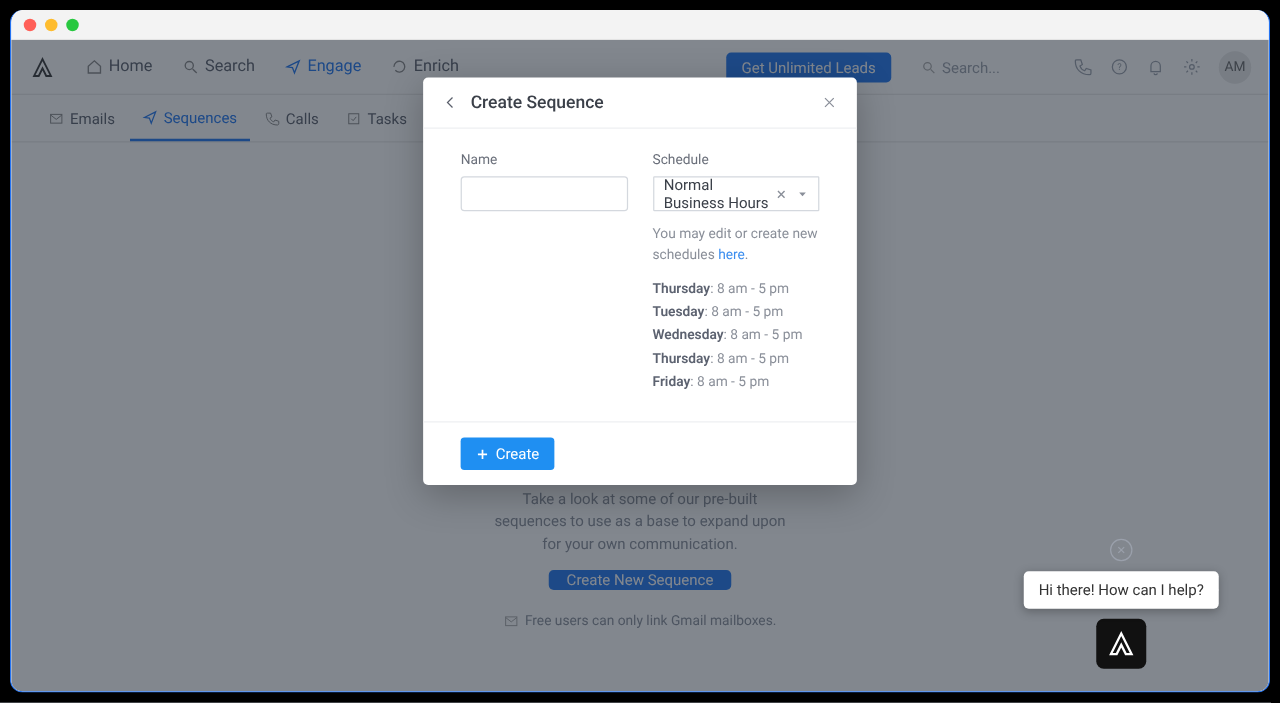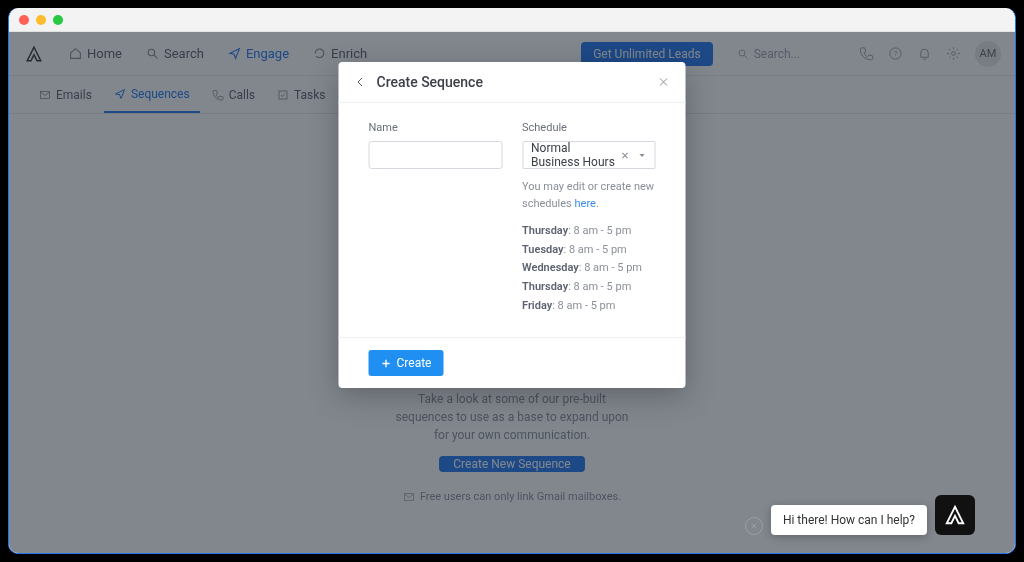--- a/index.html
+++ b/index.html
@@ -72,21 +72,21 @@
   .sel { width: 100%; height: 28px; border: 1px solid #d4d8de; border-radius: 1px; padding: 0 8px; font-size: 12px; display: flex; align-items: center; justify-content: space-between; color: #3b4049;}
   .sel .sel-icons { display: flex; align-items: center; gap: 8px; color: #8a8f99;}
   .hint { font-size: 11px; color: #8a8f99; margin-top: 10px; line-height: 1.5;}
   .hint a { color: #3a8def; text-decoration: none;}
   .sched { margin-top: 10px; font-size: 11px; line-height: 1.7; color: #8a8f99;}
   .sched b { color: #5c6270; font-weight: 600;}
 
   .modal-foot { border-top: 1px solid #eef0f2; padding: 12px 30px;}
   .create-btn { background: #1f8ff2; color: #fff; border: none; border-radius: 3px; font-size: 12px; padding: 6px 12px; display: inline-flex; align-items: center; gap: 5px; cursor: pointer;}
 
-  .chat { position: absolute; right: 40px; bottom: 18px; display: flex; align-items: flex-end; gap: 8px;}
+  .chat { position: absolute; right: 40px; bottom: 18px; display: flex; align-items: center; gap: 8px; flex-direction: column;}
   .chat-bubble { background: #fff; border-radius: 4px; padding: 8px 12px; font-size: 12px; color: #333; box-shadow: 0 2px 8px rgba(0,0,0,0.25); position: relative;}
   .chat-bubble::after { content: ""; position: absolute; right: -5px; top: 50%; transform: translateY(-50%); border: 5px solid transparent; border-left-color: #fff;}
   .chat-close { width: 18px; height: 18px; border-radius: 50%; border: 1.5px solid #9aa0ab; color: #9aa0ab; display: flex; align-items: center; justify-content: center; font-size: 10px; cursor: pointer;}
   .chat-icon { width: 40px; height: 40px; background: #111; border-radius: 6px; display: flex; align-items: center; justify-content: center;}
 
   svg { display: block; }
 </style>
 </head>
 <body>
 

